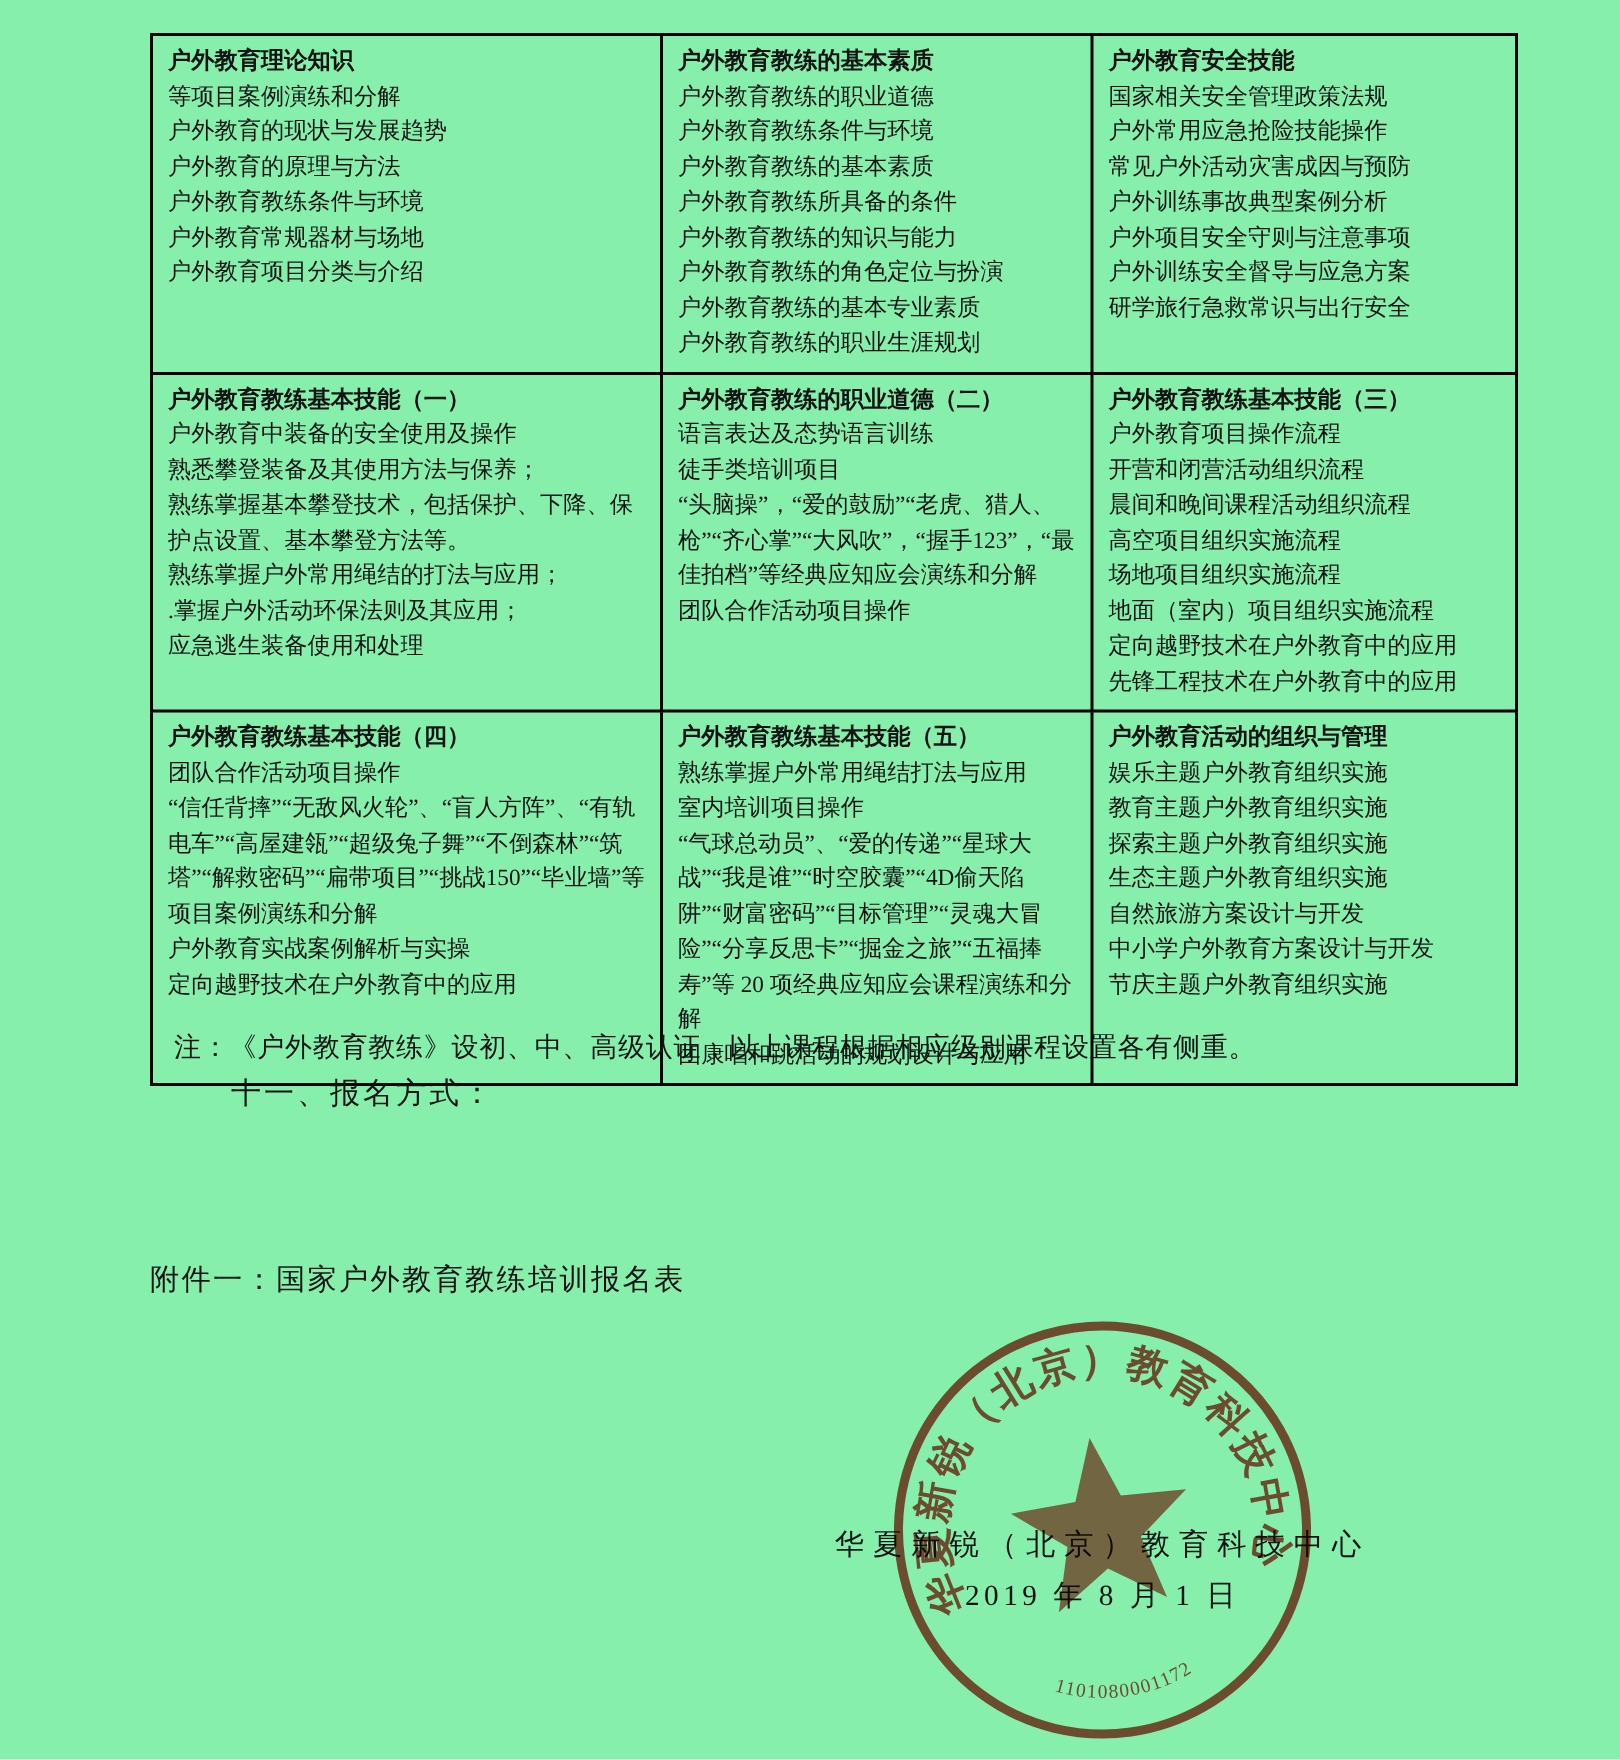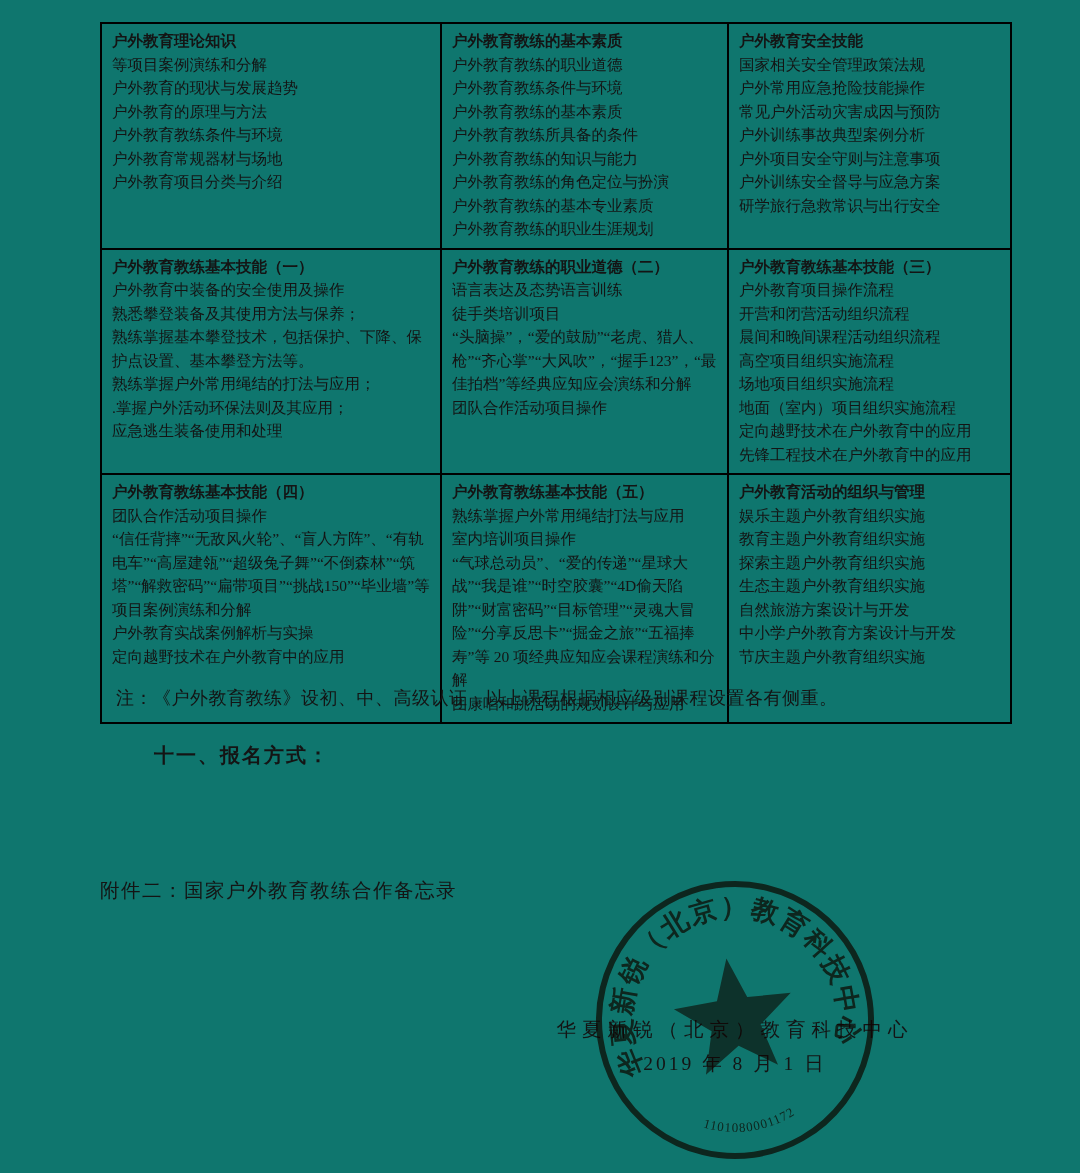--- a/index.html
+++ b/index.html
@@ -1,37 +1,37 @@
 <!DOCTYPE html>
 <html><head>
 <meta charset="utf-8">
 <style>
   html,body{margin:0;padding:0}
   body{
     width:1080px;height:1173px;position:relative;overflow:hidden;
     background:#fdfdfd;color:#141414;
     font-family:"Liberation Serif","DejaVu Serif",serif;
   }
-  .page{position:absolute;inset:0;background:#0f766e}
+  .page{position:absolute;inset:0;background:#86efac}
   
   .course-table{
     position:absolute;left:100px;top:22px;width:910px;
     border-collapse:collapse;table-layout:fixed;
   }
   .course-table td{
     border:2px solid #000;vertical-align:top;
     padding:5px 10px 7px 10px;
     font-size:15.5px;line-height:23.5px;
   }
   .cell-header{font-weight:bold}
   .cell-item.bold{font-weight:normal}
   
   .abs{position:absolute;white-space:pre-wrap}
   .note-text{left:116px;top:686px;width:920px;font-size:18px;letter-spacing:.5px}
-  .section-title{left:154px;top:742px;font-size:20px;font-weight:bold;letter-spacing:2px}
+  .section-title{left:154px;top:715px;font-size:20px;font-weight:normal;letter-spacing:2px}
   .contact-line1{left:154px;top:763px;font-size:19.5px;letter-spacing:1px}
   .contact-line1 .gap{display:inline-block;width:30px}
   .contact-line2{left:154px;top:801px;font-size:19.5px;letter-spacing:1.5px;white-space:pre}
   .attachment-1{left:100px;top:839px;font-size:19.5px;letter-spacing:1.5px}
   .attachment-2{left:100px;top:877px;font-size:19.5px;letter-spacing:1.5px}
   .signature-org{left:520px;top:1016px;width:430px;text-align:center;font-size:19.5px;letter-spacing:6px}
   .signature-date{left:520px;top:1050px;width:430px;text-align:center;font-size:19.5px;letter-spacing:3px}
   
   .seal{
     position:absolute;left:575px;top:860px;width:320px;height:320px;
@@ -139,21 +139,21 @@
         </tr>
       </tbody>
   </table>
 
   <div class="abs note-text">注：《户外教育教练》设初、中、高级认证，以上课程根据相应级别课程设置各有侧重。</div>
 
   <div class="abs section-title">十一、报名方式：</div>
 
 
 
-  <div class="abs attachment-2">附件二：国家户外教育教练合作备忘录</div>
+  <div class="abs attachment-1">附件一：国家户外教育教练培训报名表</div>
 
   <div class="abs signature-org">华夏新锐（北京）教育科技中心</div>
   <div class="abs signature-date">2019 年 8 月 1 日</div>
 
   <svg class="seal" viewBox="-160 -160 320 320" aria-hidden="true">
     <g transform="rotate(-8)">
       <circle r="136" fill="none" stroke="#c8392b" stroke-width="6"></circle>
       <polygon fill="#c8392b" fill-opacity="0.85" points="0,-62 15.3,-21 59,-19.2 24.7,8 36.4,50.2 0,26 -36.4,50.2 -24.7,8 -59,-19.2 -15.3,-21"></polygon>
       <path id="sealTopArc" d="M -95.7 40.6 A 104 104 0 1 1 95.7 40.6" fill="none"></path>
       <text fill="#c8392b" font-size="27" letter-spacing="2" font-weight="bold">

